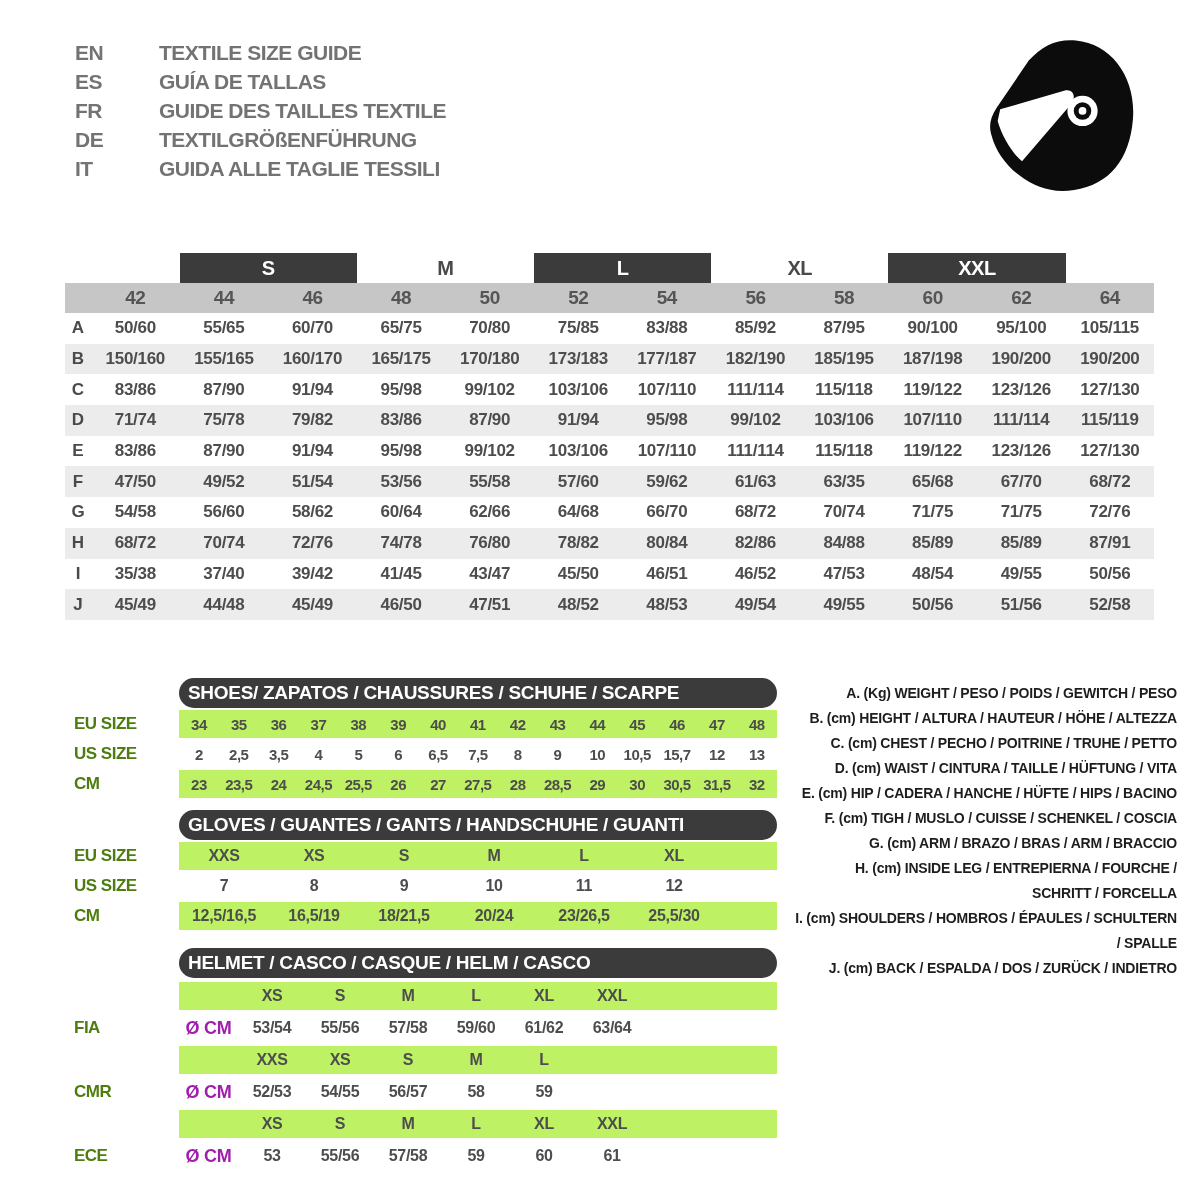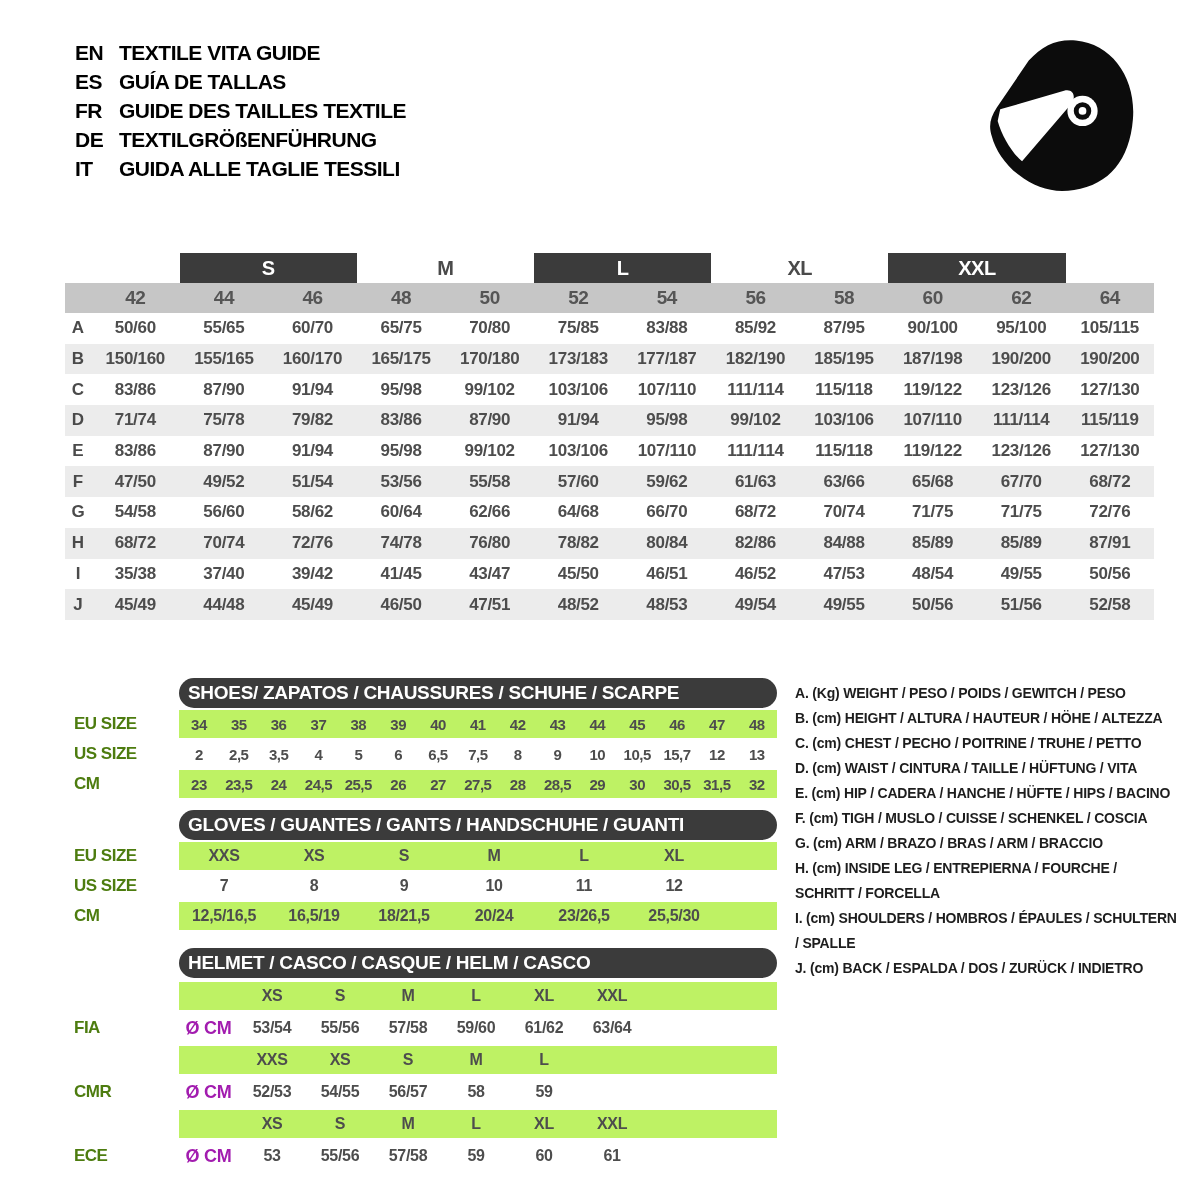--- a/index.html
+++ b/index.html
@@ -4,21 +4,21 @@
 <style>
   html,body{margin:0;padding:0;}
   body{
     width:1200px;height:1200px;background:#ffffff;position:relative;overflow:hidden;
     font-family:"Liberation Sans",sans-serif;font-weight:bold;color:#4a4a4a;
     -webkit-font-smoothing:antialiased;
   }
 
   
   .langs{position:absolute;left:75px;top:38px;}
-  .lang-row{display:flex;line-height:29px;font-size:21px;color:#000000;letter-spacing:-0.5px;}
+  .lang-row{display:flex;line-height:29px;font-size:21px;color:#737373;letter-spacing:-0.5px;gap:40px;}
   .lang-code{width:44px;flex:none;}
 
   
   .logo{position:absolute;left:975px;top:28px;width:168px;height:176px;}
 
   
   .main-table{position:absolute;left:65px;top:253px;width:1089px;}
   .size-header{display:flex;height:30px;}
   .sh-spacer{width:114.6px;flex:none;}
   .sh{width:177.2px;flex:none;text-align:center;line-height:30px;font-size:20px;letter-spacing:-0.5px;}
@@ -41,29 +41,29 @@
   .band{position:absolute;left:179px;width:598px;height:28px;display:flex;align-items:center;}
   .band.gray{background:#bef264;}
   .cells-shoes > span{width:39.85px;flex:none;text-align:center;font-size:15px;letter-spacing:-0.5px;color:#4d4d4d;}
   .cells-gloves > span{width:90px;flex:none;text-align:center;font-size:16px;letter-spacing:-0.3px;color:#4d4d4d;}
   .cells-helmet > span{width:68px;flex:none;text-align:center;font-size:16px;letter-spacing:-0.3px;color:#4d4d4d;}
   .cells-helmet > .unit{width:59px;flex:none;font-size:18px;color:#a21caf;}
   .pad-unit{padding-left:59px;box-sizing:border-box;}
 
   
   .legend{position:absolute;left:795px;top:681px;width:382px;}
-  .legend-item{font-size:14px;line-height:25px;color:#1d1d1d;letter-spacing:-0.2px;}
+  .legend-item{font-size:14px;line-height:25px;color:#1d1d1d;letter-spacing:-0.2px;text-align:right;}
 </style>
 </head>
 <body>
 
 <div class="langs">
   <div class="lang-row">
     <span class="lang-code">EN</span>
-    <span class="lang-label">TEXTILE VITA GUIDE</span>
+    <span class="lang-label">TEXTILE SIZE GUIDE</span>
   </div>
   <div class="lang-row">
     <span class="lang-code">ES</span>
     <span class="lang-label">GUÍA DE TALLAS</span>
   </div>
   <div class="lang-row">
     <span class="lang-code">FR</span>
     <span class="lang-label">GUIDE DES TAILLES TEXTILE</span>
   </div>
   <div class="lang-row">
@@ -199,21 +199,21 @@
       <span class="mletter">F</span>
       <span class="cells cells-main">
           <span>47/50</span>
           <span>49/52</span>
           <span>51/54</span>
           <span>53/56</span>
           <span>55/58</span>
           <span>57/60</span>
           <span>59/62</span>
           <span>61/63</span>
-          <span>63/66</span>
+          <span>63/35</span>
           <span>65/68</span>
           <span>67/70</span>
           <span>68/72</span>
         </span>
     </div>
     <div class="mrow">
       <span class="mletter">G</span>
       <span class="cells cells-main">
           <span>54/58</span>
           <span>56/60</span>

